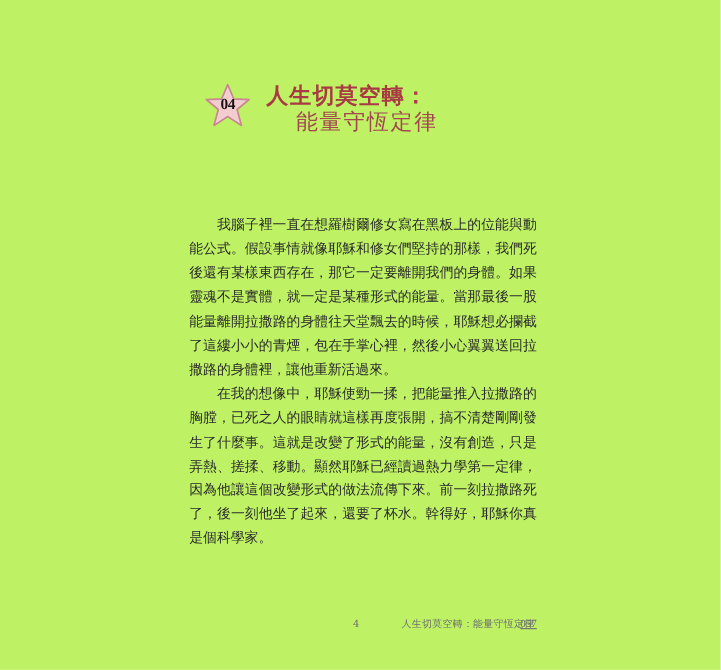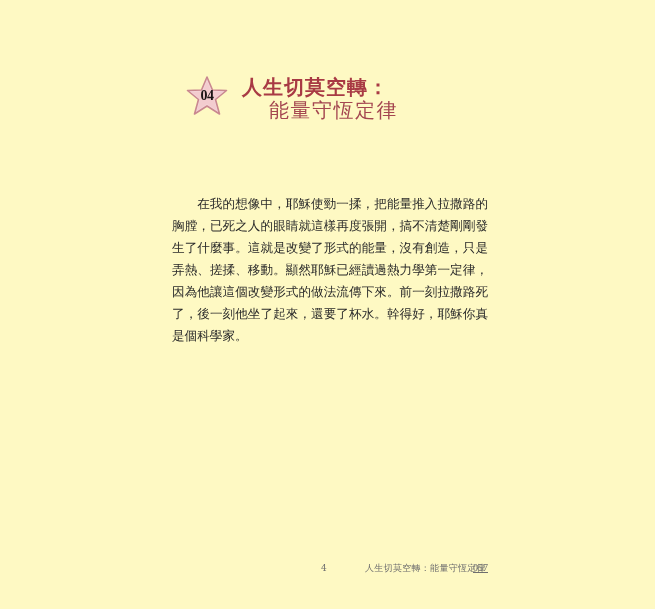--- a/index.html
+++ b/index.html
@@ -11,21 +11,21 @@
       width: 655px;
       height: 609px;
       position: relative;
       overflow: hidden;
       font-family: "DejaVu Serif", "Liberation Serif", serif;
     }
     .page {
       position: absolute;
       left: 0; top: 0;
       width: 655px; height: 609px;
-      background: #fef9c3;
+      background: #bef264;
     }
     
     .chapter-badge {
       position: absolute;
       left: 185px;
       top: 75px;
       width: 44px;
       height: 42px;
     }
     .chapter-badge svg {
@@ -136,20 +136,21 @@
     </svg>
     <span class="chapter-number">04</span>
   </div>
 
   <div class="chapter-title">
     <span class="chapter-title-main">人生切莫空轉：</span>
     <span class="chapter-title-sub">能量守恆定律</span>
   </div>
 
   <div class="body-text">
+    <p>我腦子裡一直在想羅樹爾修女寫在黑板上的位能與動能公式。假設事情就像耶穌和修女們堅持的那樣，我們死後還有某樣東西存在，那它一定要離開我們的身體。如果靈魂不是實體，就一定是某種形式的能量。當那最後一股能量離開拉撒路的身體往天堂飄去的時候，耶穌想必攔截了這縷小小的青煙，包在手掌心裡，然後小心翼翼送回拉撒路的身體裡，讓他重新活過來。</p>
     <p>在我的想像中，耶穌使勁一揉，把能量推入拉撒路的胸膛，已死之人的眼睛就這樣再度張開，搞不清楚剛剛發生了什麼事。這就是改變了形式的能量，沒有創造，只是弄熱、搓揉、移動。顯然耶穌已經讀過熱力學第一定律，因為他讓這個改變形式的做法流傳下來。前一刻拉撒路死了，後一刻他坐了起來，還要了杯水。幹得好，耶穌你真是個科學家。</p>
   </div>
 
   <div class="running-footer">
     <span class="footer-chapter-num">4</span>
     <span class="footer-chapter-title">人生切莫空轉：能量守恆定律</span>
     <span class="footer-page-num">057</span>
   </div>
 
 </div>

